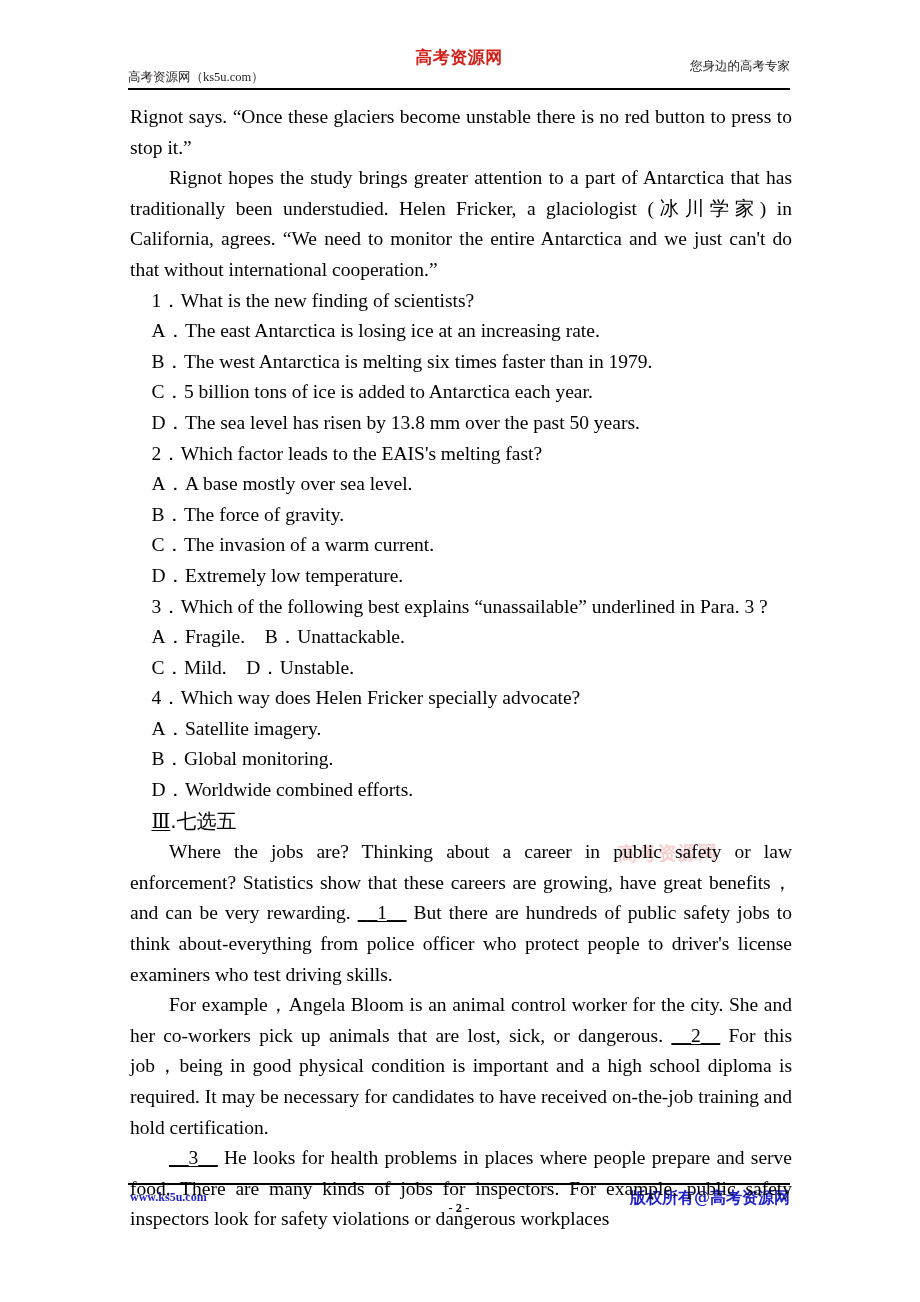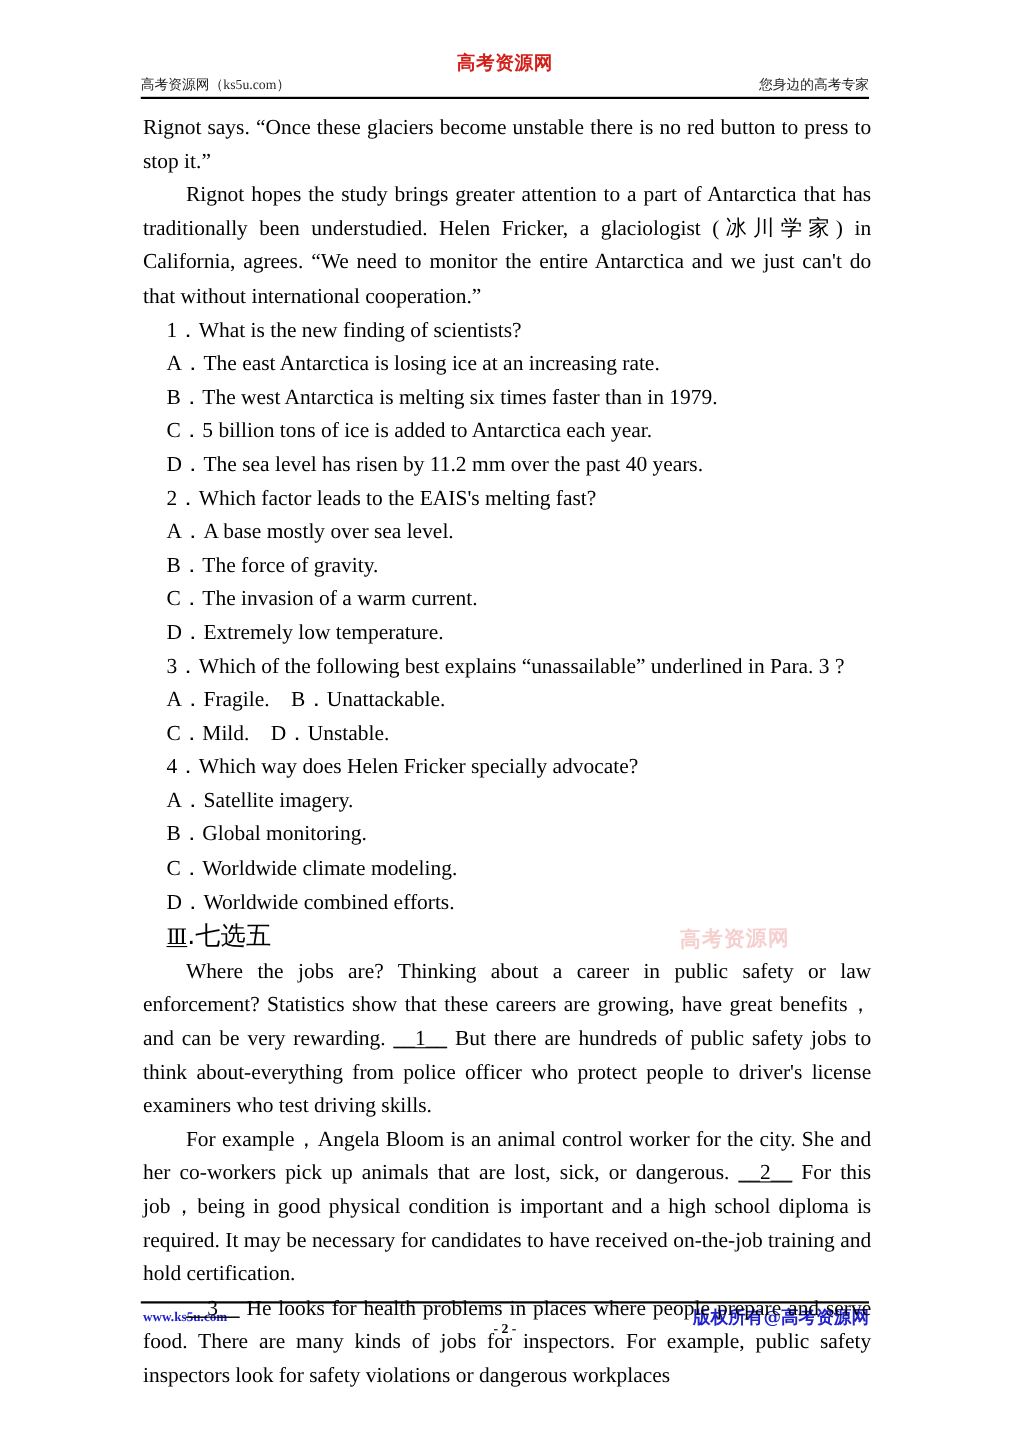--- a/index.html
+++ b/index.html
@@ -48,21 +48,21 @@
     left: 0;
     top: 21px;
     font-family: "Liberation Serif", "DejaVu Serif", serif;
     font-size: 12.5px;
     color: #231f20;
     white-space: nowrap;
   }
   .header-right {
     position: absolute;
     right: 0;
-    top: 21px;
+    top: 10px;
     font-family: "Liberation Serif", "DejaVu Serif", serif;
     font-size: 12.5px;
     color: #231f20;
     white-space: nowrap;
   }
   .header-rule {
     position: absolute;
     left: 0;
     right: 0;
     top: 40px;
@@ -128,21 +128,21 @@
     text-underline-offset: 2px;
     white-space: pre;
   }
 
   .cjk {
     font-family: "DejaVu Sans", "Liberation Sans", sans-serif;
     font-size: 17.5px;
   }
   .sec-head .cjk {
     font-family: "DejaVu Sans", "Liberation Sans", sans-serif;
-    font-size: 23px;
+    font-size: 20px;
   }
 
   
   p.opt {
     text-align: left;
     text-indent: 1.1em;
   }
   p.qline {
     text-align: left;
     text-indent: 1.1em;
@@ -217,36 +217,35 @@
   <div class="content">
 
     <p class="flush">Rignot says. “Once these glaciers become unstable there is no red button to press to stop it.”</p>
 
     <p class="indent">Rignot hopes the study brings greater attention to a part of Antarctica that has traditionally been understudied. Helen Fricker, a glaciologist (冰川学家) in California, agrees. “We need to monitor the entire Antarctica and we just can't do that without international cooperation.”</p>
 
     <p class="qline"><span>1．</span><span>What is the new finding of scientists?</span></p>
     <p class="opt">A．The east Antarctica is losing ice at an increasing rate.</p>
     <p class="opt">B．The west Antarctica is melting six times faster than in 1979.</p>
     <p class="opt">C．5 billion tons of ice is added to Antarctica each year.</p>
-    <p class="opt">D．The sea level has risen by 11.2 mm over the past 40 years.</p>
+    <p class="opt">D．The sea level has risen by 13.8 mm over the past 50 years.</p>
 
     <p class="qline"><span>2．</span><span>Which factor leads to the EAIS's melting fast?</span></p>
     <p class="opt">A．A base mostly over sea level.</p>
     <p class="opt">B．The force of gravity.</p>
     <p class="opt">C．The invasion of a warm current.</p>
     <p class="opt">D．Extremely low temperature.</p>
 
     <p class="qwrap"><span>3．</span><span>Which of the following best explains “unassailable” underlined in Para. 3 ?</span></p>
     <p class="opt">A．Fragile.　B．Unattackable.</p>
     <p class="opt">C．Mild.　D．Unstable.</p>
 
     <p class="qline"><span>4．</span><span>Which way does Helen Fricker specially advocate?</span></p>
     <p class="opt">A．Satellite imagery.</p>
     <p class="opt">B．Global monitoring.</p>
-    <p class="opt">C．Worldwide climate modeling.</p>
     <p class="opt">D．Worldwide combined efforts.</p>
 
     <p class="sec-head"><span class="u">Ⅲ</span><span class="cjk">.七选五</span></p>
 
     <p class="indent"><span>Where the jobs are? Thinking about a career in public safety or law enforcement? Statistics show that these careers are growing, have great benefits，and can be very rewarding.</span> <span class="blank">__1__</span> <span>But there are hundreds of public safety jobs to think about-everything from police officer who protect people to driver's license examiners who test driving skills.</span></p>
 
     <p class="indent"><span>For example，Angela Bloom is an animal control worker for the city. She and her co-workers pick up animals that are lost, sick, or dangerous.</span> <span class="blank">__2__</span> <span>For this job，being in good physical condition is important and a high school diploma is required. It may be necessary for candidates to have received on-the-job training and hold certification.</span></p>
 
     <p class="indent"><span class="blank">__3__</span> <span>He looks for health problems in places where people prepare and serve food. There are many kinds of jobs for inspectors. For example, public safety inspectors look for safety violations or dangerous workplaces</span></p>
 

